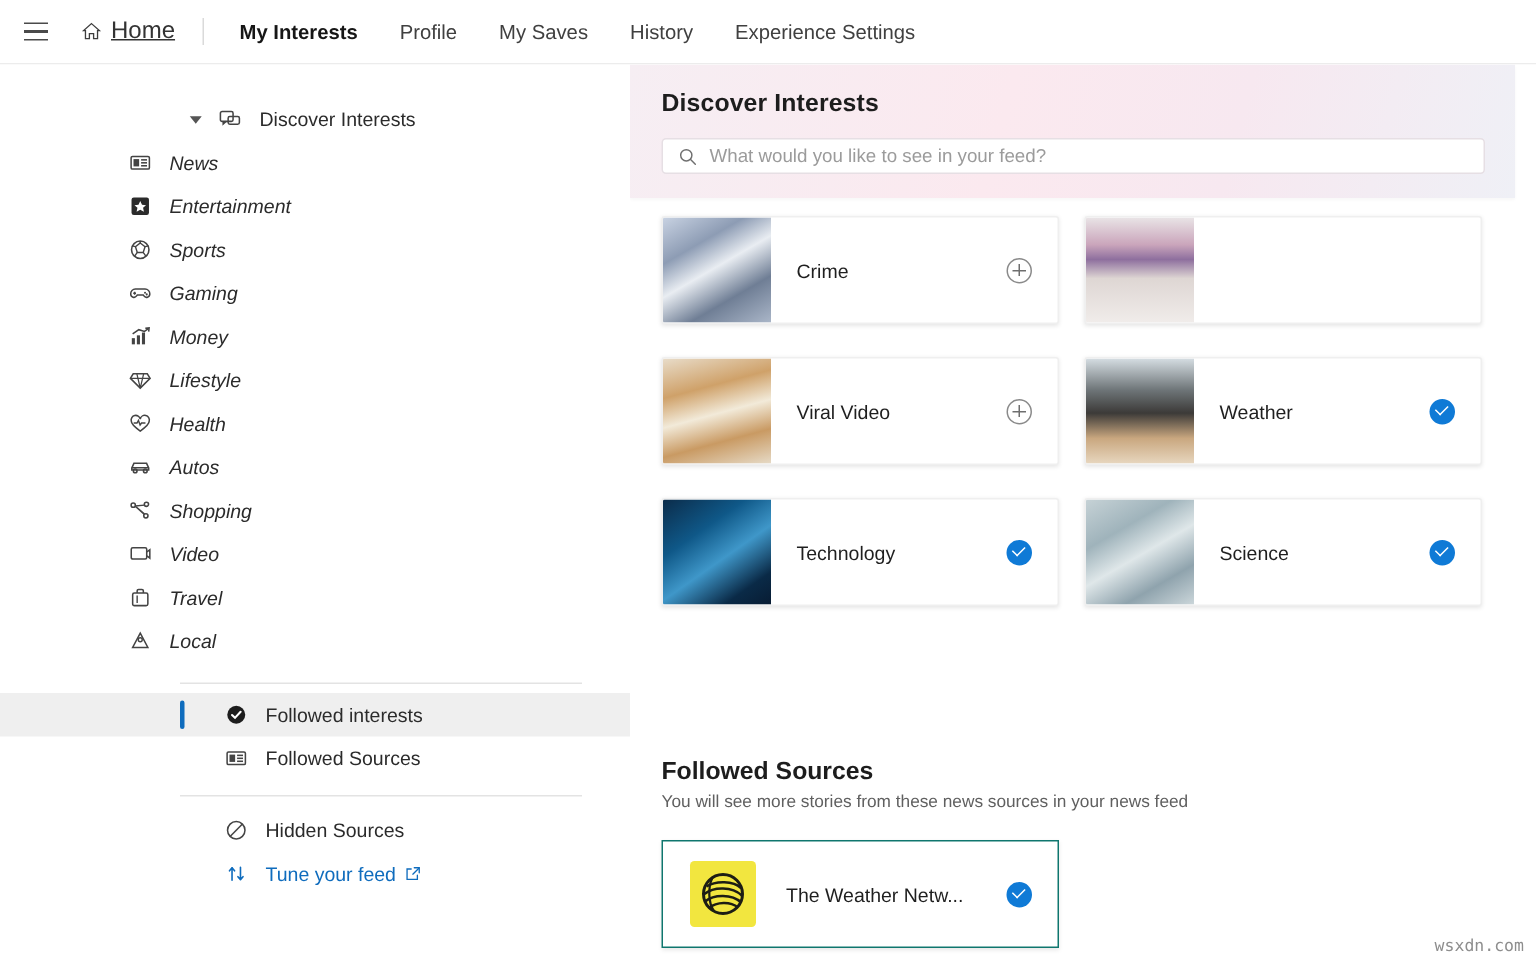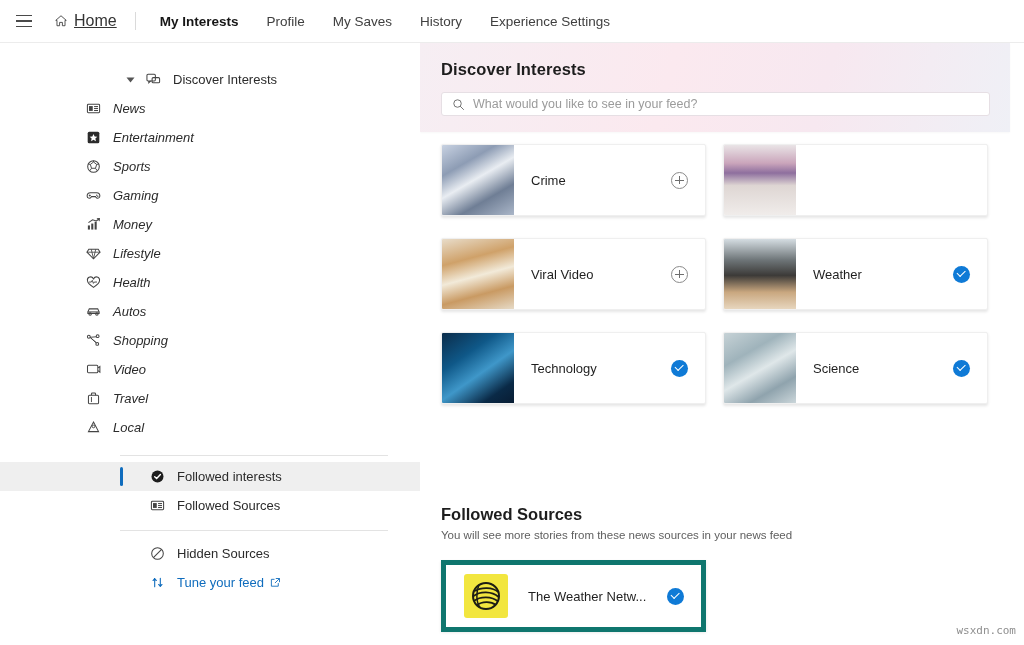--- a/index.html
+++ b/index.html
@@ -156,21 +156,21 @@
   .th-tornado { background: linear-gradient(180deg,#d5dde2 0%,#6e7578 30%,#3c3a38 52%,#c9a77f 76%,#e7d6be 100%); }
   .th-tech { background: linear-gradient(145deg,#0b2c4a 0%,#0f5888 32%,#3f97c9 56%,#0a2a47 82%,#081c33 100%); }
   .th-science { background: linear-gradient(150deg,#c6d2d6 0%,#9fb3bb 30%,#dfe7e9 52%,#8fa3ad 76%,#cbd6da 100%); }
 
   
   .fs-section { position: absolute; left: 21px; top: 462px; width: 565px; }
   .fs-title { font-size: 16.5px; font-weight: bold; color: #1d1d1d; }
   .fs-sub { font-size: 11.5px; color: #606060; margin-top: 5px; }
   .fs-card {
     margin-top: 19px; width: 265px; height: 72px; background: #fff;
-    border: 5px solid #0f766e; box-shadow: 0 1.2px 3px rgba(0,0,0,0.10);
+    border: 1px solid #0f766e; box-shadow: 0 1.2px 3px rgba(0,0,0,0.10);
     display: flex; align-items: center; padding: 0 17px 0 18px;
     justify-content: space-between; cursor: pointer; text-align: center;
   }
   .fs-left { display: flex; align-items: center; }
   .fs-logo {
     width: 44px; height: 44px; background: #f2e63f; border-radius: 3px;
     display: flex; align-items: center; justify-content: center;
   }
   .fs-name { font-size: 13px; color: #1f1f1f; margin-left: 20px; }
 

